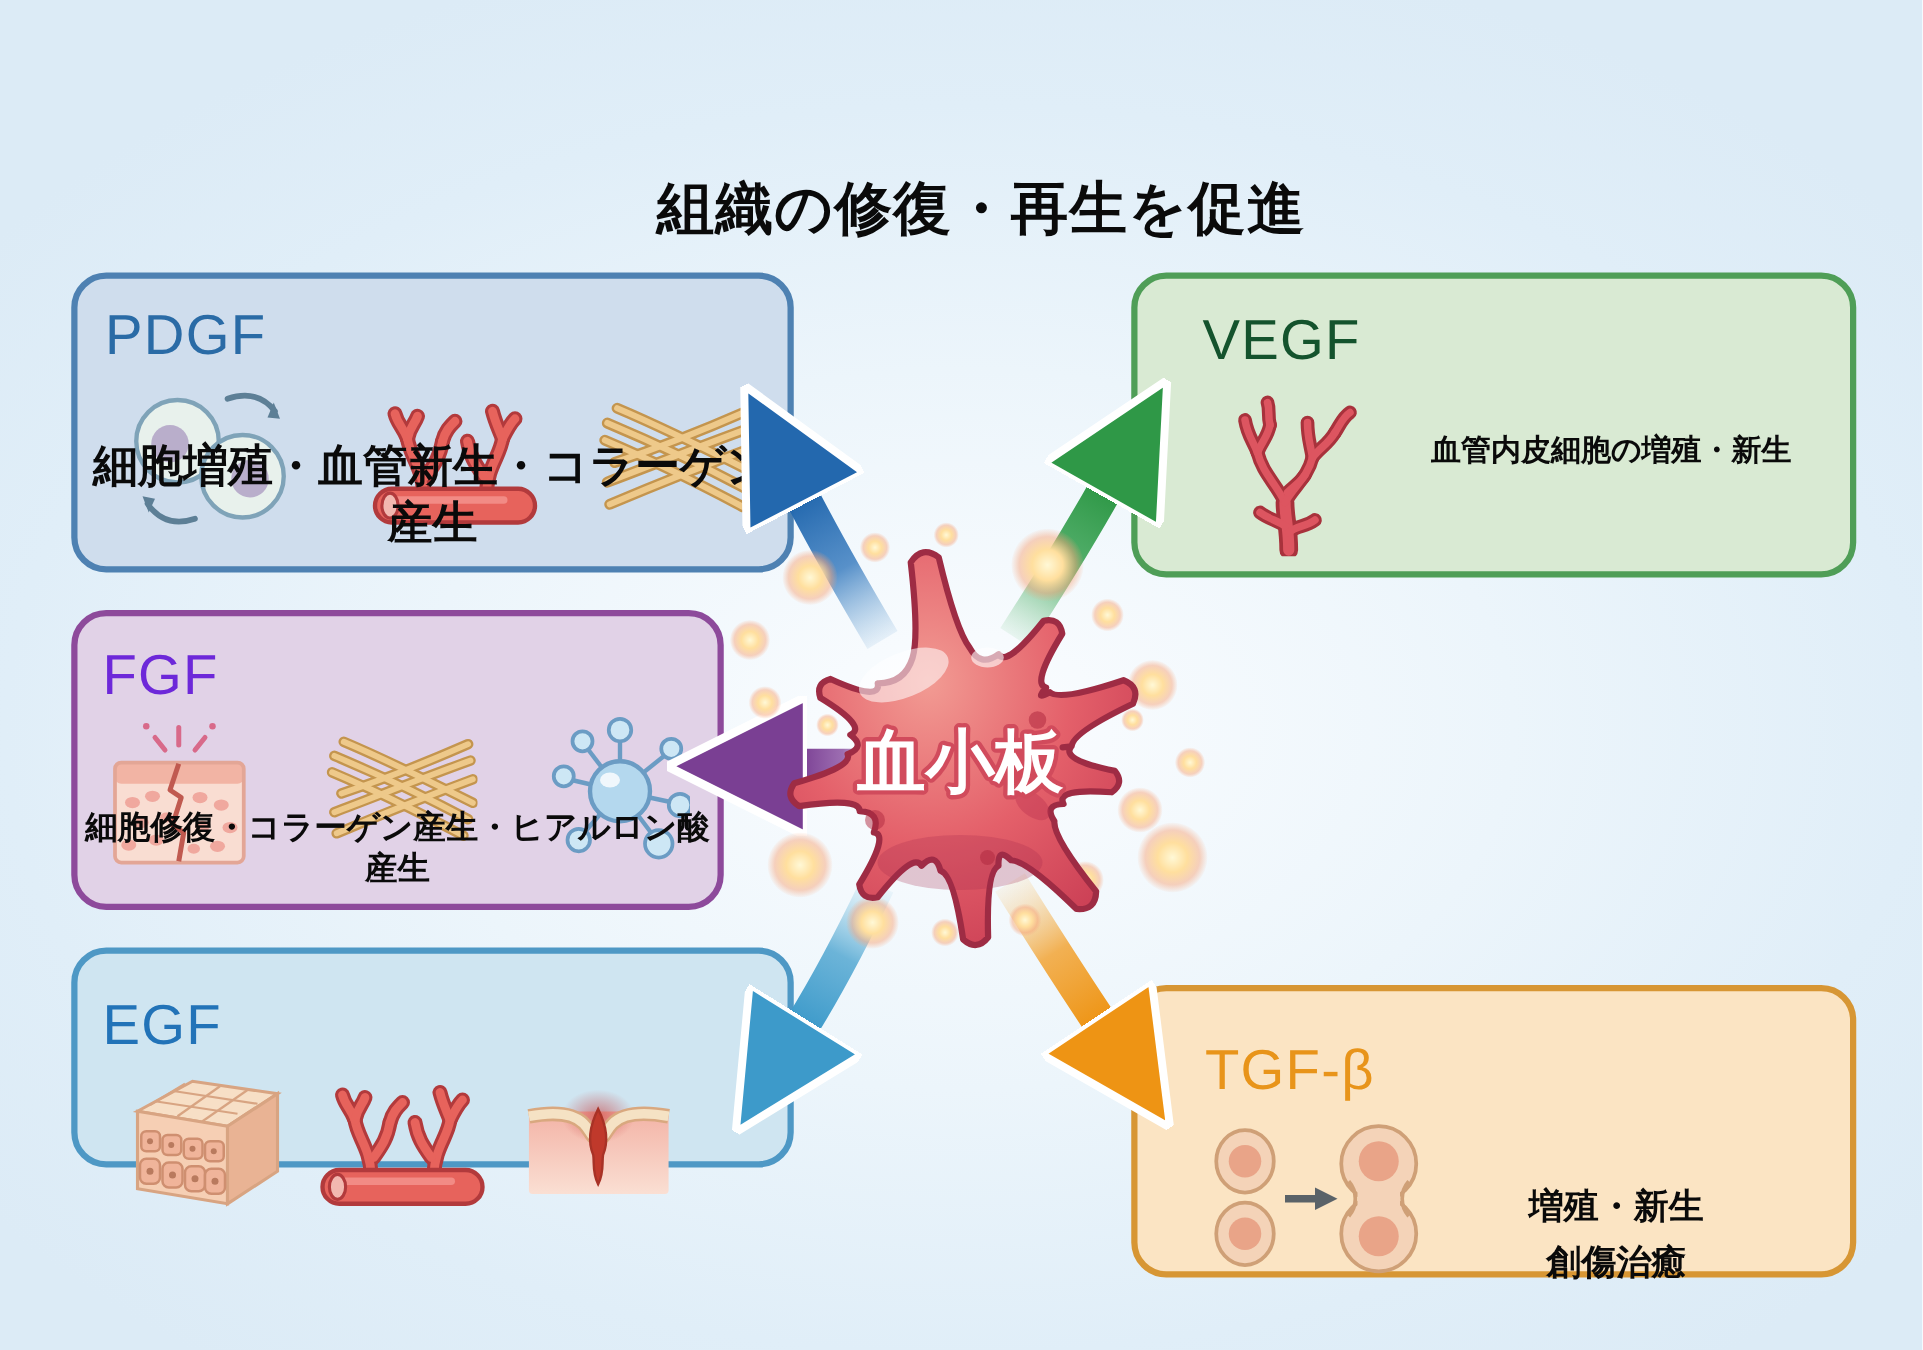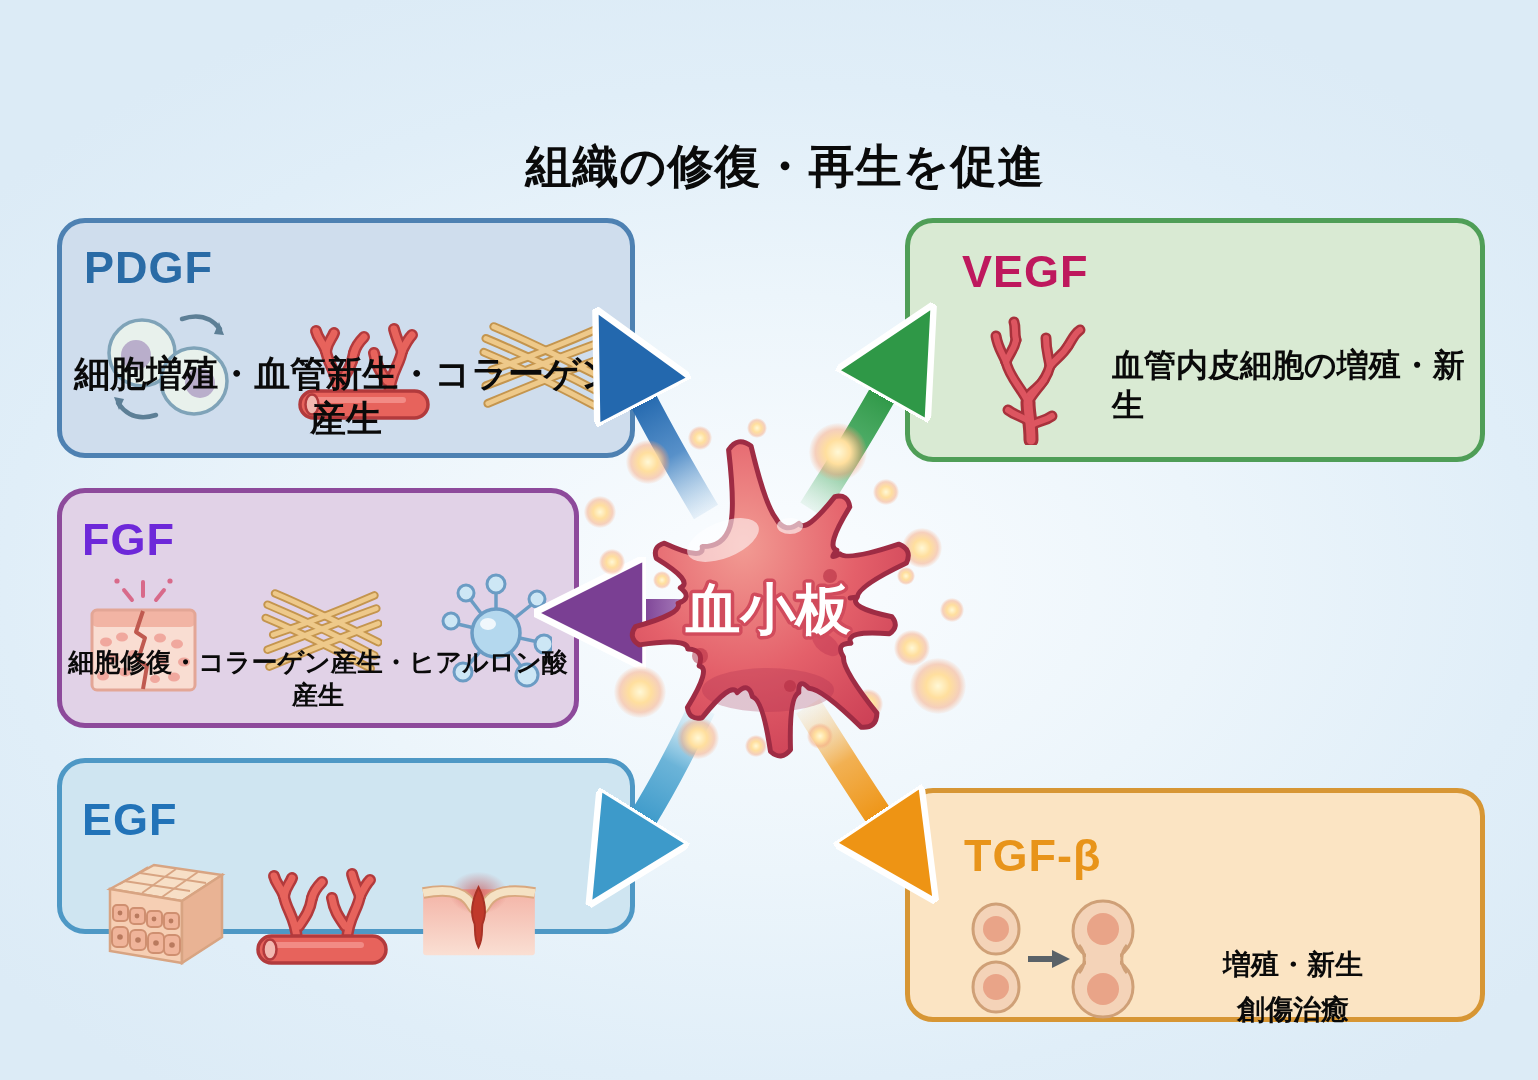--- a/index.html
+++ b/index.html
@@ -11,39 +11,39 @@
   .main-title{
     position:absolute; top:24px; left:0; width:100%; margin:0;
     text-align:center; font-size:62px; font-weight:900; color:#0a0a0a; letter-spacing:1px;
   }
   .sub-title{
     position:absolute; top:120px; left:0; width:100%; margin:16px;
     text-align:center; font-size:46px; font-weight:900; color:#0a0a0a; letter-spacing:1px;
   }
   .factor-box{ position:absolute; border-radius:28px; box-sizing:border-box; }
   .factor-title{
-    position:absolute; margin:0; font-size:45px; font-weight:700; line-height:1;
+    position:absolute; margin:0; font-size:45px; font-weight:400; line-height:1;
     font-family:"Liberation Sans","DejaVu Sans",sans-serif; letter-spacing:1px;
   }
   .factor-desc{
     position:absolute; margin:0; font-weight:800; color:#0a0a0a; line-height:1.25;
   }
   .icon-row{ position:absolute; display:flex; align-items:center; }
 
   
   .pdgf{ left:57px; top:218px; width:578px; height:240px; background:#cfdded; border:5px solid #4e81b2; }
   .pdgf .factor-title{ left:22px; top:22px; color:#2a6ba6; }
   .pdgf .icon-row{ left:28px; right:24px; top:80px; height:126px; justify-content:space-between; }
   .pdgf .factor-desc{ left:0; right:0; bottom:12px; text-align:center; font-size:36px; }
 
   
   .vegf{ left:905px; top:218px; width:580px; height:244px; background:#d9ead3; border:5px solid #4f9e57; }
-  .vegf .factor-title{ left:52px; top:26px; color:#be185d; }
+  .vegf .factor-title{ left:52px; top:26px; color:#14532d; }
   .vegf .icon-row{ left:58px; top:88px; height:132px; }
-  .vegf .factor-desc{ left:202px; right:14px; top:122px; text-align:left; font-size:32px; }
+  .vegf .factor-desc{ left:202px; right:14px; top:122px; text-align:center; font-size:24px; }
 
   
   .fgf{ left:57px; top:488px; width:522px; height:240px; background:#e1d2e7; border:5px solid #8d4a9b; }
   .fgf .factor-title{ left:20px; top:24px; color:#6d28d9; }
   .fgf .icon-row{ left:24px; right:22px; top:68px; height:140px; justify-content:space-between; }
   .fgf .factor-desc{ left:0; right:0; bottom:12px; text-align:center; font-size:26px; }
 
   
   .egf{ left:57px; top:758px; width:578px; height:176px; background:#cfe5f1; border:5px solid #4e98c5; }
   .egf .factor-title{ left:20px; top:34px; color:#2273b8; }

